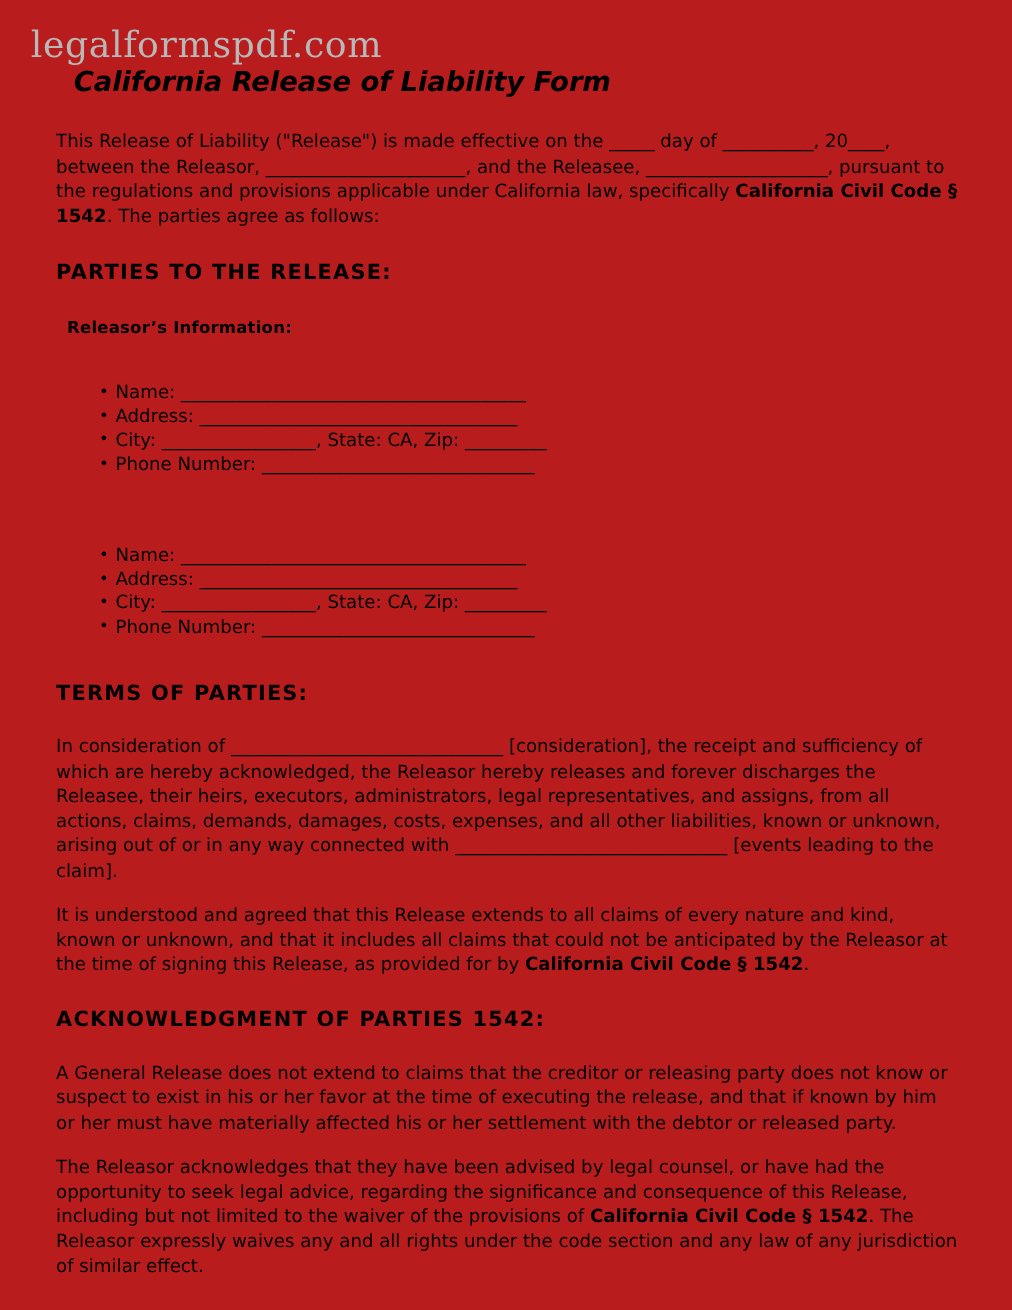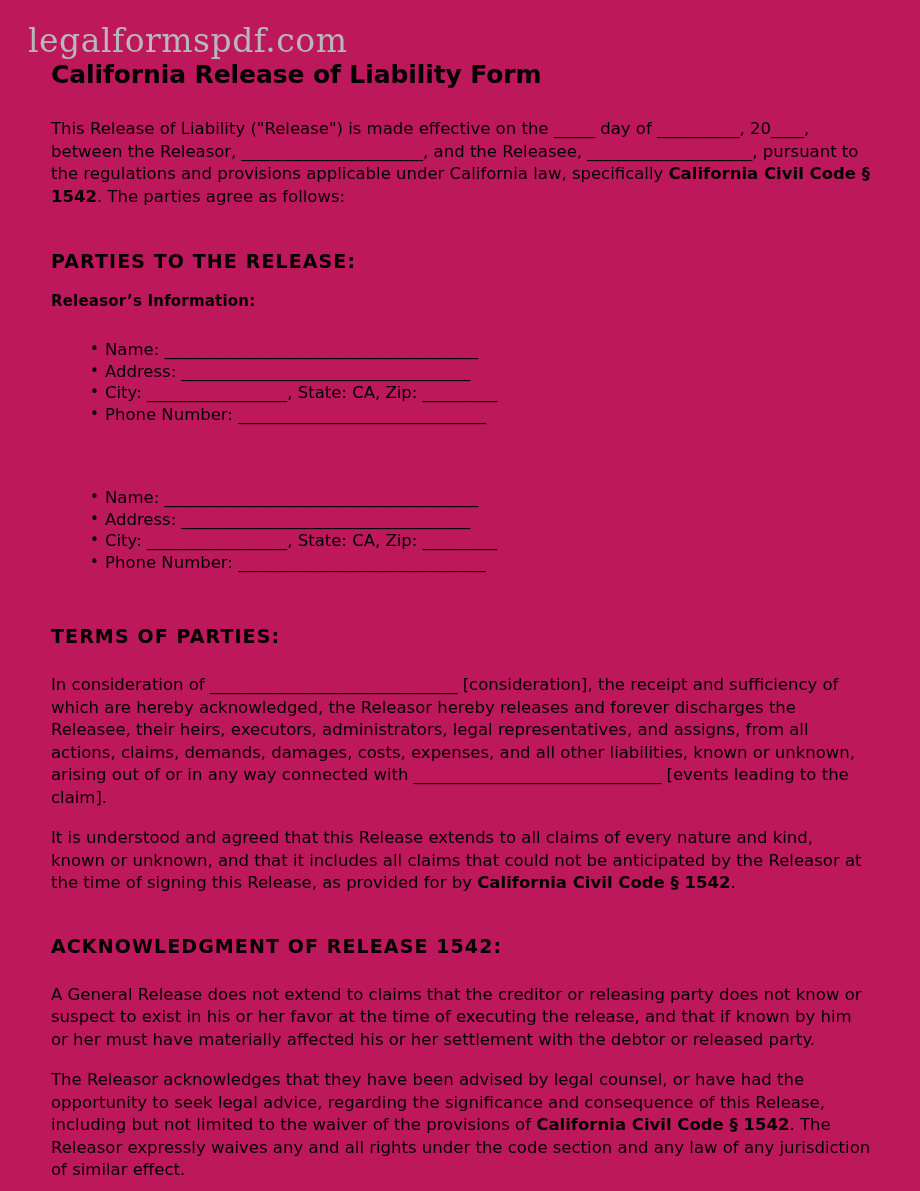--- a/index.html
+++ b/index.html
@@ -11,21 +11,21 @@
     width: 920px;
     height: 1191px;
     font-family: "DejaVu Sans", sans-serif;
     color: #000000;
     overflow: hidden;
   }
   .page {
     position: relative;
     width: 920px;
     height: 1191px;
-    background: #be185d;
+    background: #b91c1c;
     box-sizing: border-box;
   }
   .watermark {
     position: absolute;
     left: 28px;
     top: 22px;
     font-family: "DejaVu Serif", serif;
     font-size: 33px;
     line-height: 38px;
     letter-spacing: 0.5px;
@@ -38,39 +38,40 @@
     left: 51px;
     top: 60px;
     width: 820px;
   }
   h1.doc-title {
     font-family: "DejaVu Sans", sans-serif;
     font-size: 25px;
     font-weight: bold;
     line-height: 30px;
     letter-spacing: -0.1px;
-    margin: 0 0 28px 0;
+    margin: 0 0 28px 16px;
     padding: 0;
+    font-style: italic;
   }
   h2.section-heading {
     font-family: "DejaVu Sans", sans-serif;
     font-size: 19px;
     font-weight: bold;
     letter-spacing: 1.1px;
     line-height: 24px;
-    margin: 13px 0 0 0;
+    margin: 0 0 0 0;
     padding: 0;
   }
   h3.sub-heading {
     font-family: "DejaVu Sans", sans-serif;
     font-size: 15px;
     font-weight: bold;
     letter-spacing: 0.2px;
     line-height: 20px;
-    margin: 0;
+    margin: 10px;
     padding: 0;
   }
   p.body-text {
     font-family: "DejaVu Sans", sans-serif;
     font-size: 16.5px;
     line-height: 22.5px;
     margin: 0;
     padding: 0;
     text-align: left;
   }
@@ -152,21 +153,21 @@
     <div class="gap-26"></div>
 
     <p class="body-text"><span>In consideration of </span><span class="blank">______________________________</span><span> [consideration], the receipt and sufficiency of which are hereby acknowledged, the Releasor hereby releases and forever discharges the Releasee, their heirs, executors, administrators, legal representatives, and assigns, from all actions, claims, demands, damages, costs, expenses, and all other liabilities, known or unknown, arising out of or in any way connected with </span><span class="blank">______________________________</span><span> [events leading to the claim].</span></p>
 
     <div class="gap-18"></div>
 
     <p class="body-text"><span>It is understood and agreed that this Release extends to all claims of every nature and kind, known or unknown, and that it includes all claims that could not be anticipated by the Releasor at the time of signing this Release, as provided for by </span><b>California Civil Code § 1542</b><span>.</span></p>
 
     <div class="gap-26"></div>
 
-    <h2 class="section-heading">ACKNOWLEDGMENT OF RELEASE 1542:</h2>
+    <h2 class="section-heading">ACKNOWLEDGMENT OF PARTIES 1542:</h2>
 
     <div class="gap-26"></div>
 
     <p class="body-text">A General Release does not extend to claims that the creditor or releasing party does not know or suspect to exist in his or her favor at the time of executing the release, and that if known by him or her must have materially affected his or her settlement with the debtor or released party.</p>
 
     <div class="gap-18"></div>
 
     <p class="body-text"><span>The Releasor acknowledges that they have been advised by legal counsel, or have had the opportunity to seek legal advice, regarding the significance and consequence of this Release, including but not limited to the waiver of the provisions of </span><b>California Civil Code § 1542</b><span>. The Releasor expressly waives any and all rights under the code section and any law of any jurisdiction of similar effect.</span></p>
 
   </div>

